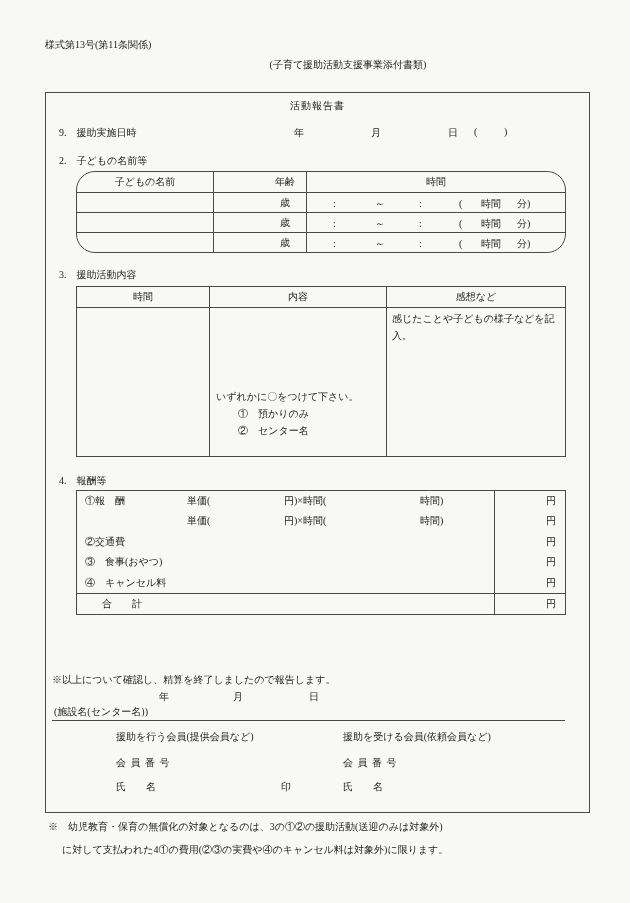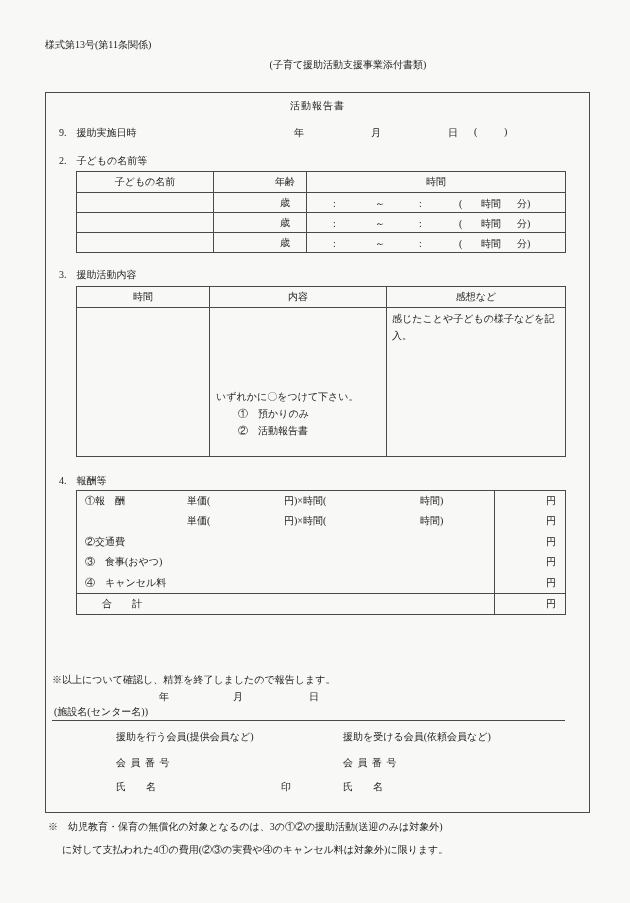--- a/index.html
+++ b/index.html
@@ -36,21 +36,21 @@
 
   
   .tbl { position: absolute; border: 1px solid var(--bd); width: 490px; left: 30px; background: transparent; }
   .trow { display: flex; border-top: 1px solid var(--bd); }
   .trow.first { border-top: none; }
   .tcell { border-right: 1px solid var(--bd); overflow: hidden; }
   .tcell.last { border-right: none; }
   .ctr { text-align: center; }
 
   
-  .t2 { top: 78px; }
+  .t2 { top: 78px; border-radius: 19px; }
   .t2 .trow { height: 20px; line-height: 19px; }
   .c-name { width: 137px; }
   .c-sex  { width: 50px; margin-top: 20px; }
   .c-age  { width: 43px; }
   .c-time { flex: 1; position: relative; }
   .c-time span { position: absolute; top: 1px; }
   .tc1 { left: 26px; }  .tc2 { left: 68px; }  .tc3 { left: 112px; }
   .tc4 { left: 152px; } .tc5 { left: 174px; } .tc6 { left: 210px; }
 
   
@@ -161,21 +161,21 @@
       <div class="trow first hrow">
         <div class="tcell a-time ctr">時間</div>
         <div class="tcell a-content ctr">内容</div>
         <div class="tcell a-imp last ctr">感想など</div>
       </div>
       <div class="trow brow">
         <div class="tcell a-time"></div>
         <div class="tcell a-content content-cell">
           <div class="instr">いずれかに〇をつけて下さい。</div>
           <div class="opt">①　預かりのみ</div>
-          <div class="opt">②　活動報告書</div>
+          <div class="opt">②　センター名</div>
 
         </div>
         <div class="tcell a-imp last imp-cell">感じたことや子どもの様子などを記入。</div>
       </div>
     </div>
 
     <div class="abs" style="left:13px; top:381px;">4.　報酬等</div>
     <div class="tbl t4">
       <div class="fee-row">
         <div class="fee-left">

